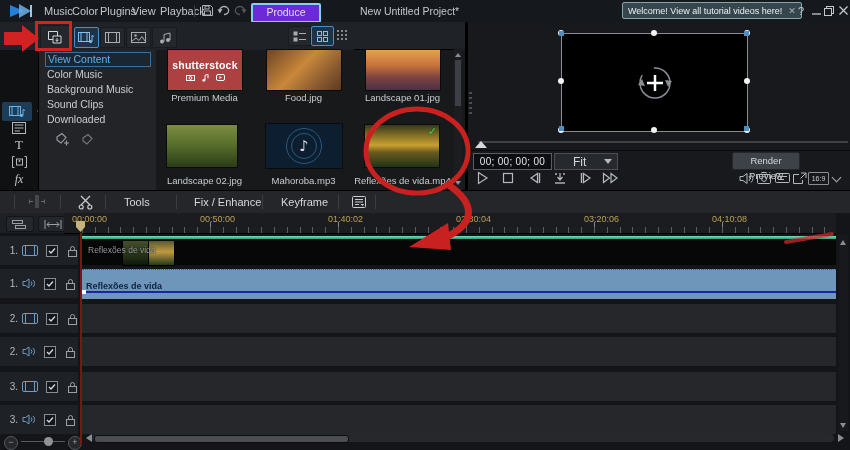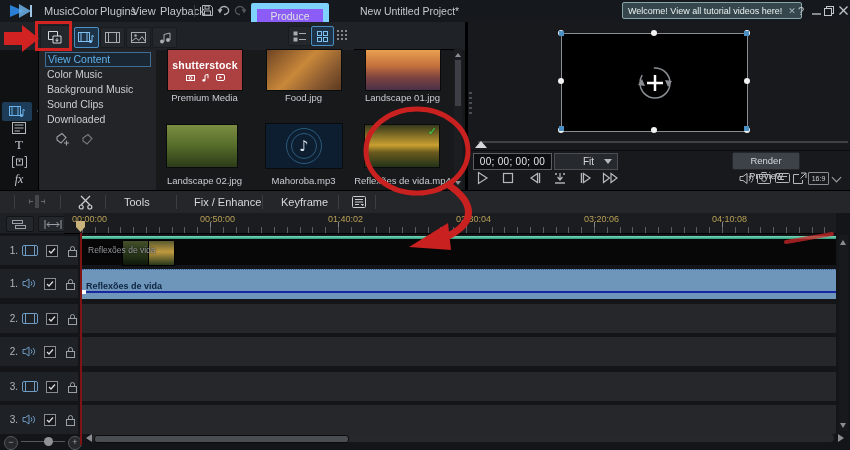--- a/index.html
+++ b/index.html
@@ -7,21 +7,21 @@
        font-family:"Liberation Sans","DejaVu Sans",sans-serif;color:#c9cdd1;
        -webkit-font-smoothing:antialiased;}
   .abs{position:absolute;}
   svg{display:block;}
 
   
   #menubar{position:absolute;left:0;top:0;width:850px;height:22px;background:#15181c;border-bottom:1px solid #000;}
   .menu-item{position:absolute;top:0;height:22px;line-height:22px;font-size:11px;color:#c4c8cc;padding:0 4px;cursor:default;}
   .mb-div{position:absolute;top:5px;width:1px;height:12px;background:#3a3d42;}
   .mb-btn{position:absolute;top:4px;width:16px;height:14px;color:#aeb2b6;}
-  #produce-btn{position:absolute;left:251px;top:3px;width:66px;height:16px;background:#8b5cf6;border:6px solid #7dd3fc;border-radius:2px;
+  #produce-btn{position:absolute;left:251px;top:3px;width:66px;height:16px;background:#6d28d9;border:2px solid #7dd3fc;border-radius:2px;
        font-size:10.5px;color:#dde1e4;text-align:center;line-height:15px;}
   #project-title{position:absolute;left:360px;top:0;width:160px;height:22px;line-height:22px;font-size:10.5px;color:#c4c8cc;}
   #welcome-toast{position:absolute;left:622px;top:2px;height:15px;background:#35464c;border:1px solid #86a4aa;border-radius:2px;
        display:flex;align-items:center;padding:0 5px;gap:6px;}
   #welcome-toast .txt{font-size:9px;color:#e9f1f1;white-space:nowrap;text-align:right;}
   #welcome-toast .x{font-size:9px;color:#9fb5ba;}
   .winbtn{position:absolute;top:3px;width:12px;height:15px;display:flex;align-items:center;justify-content:center;color:#c4c8cc;font-size:11px;}
 
   
   #room-toolbar{position:absolute;left:0;top:22px;width:465px;height:28px;background:#1f2226;}
@@ -73,21 +73,21 @@
   #preview{position:absolute;left:465px;top:22px;width:385px;height:168px;background:#17191d;border-left:3px solid #000;}
   #canvas{position:absolute;left:93px;top:11px;width:185px;height:97px;background:#000;border:1px solid #8a8e93;}
   .hdot{position:absolute;width:6px;height:6px;border-radius:50%;background:#f2f2f2;}
   .hsq{position:absolute;width:5px;height:5px;background:#4a90c4;}
   #seek-track{position:absolute;left:10px;top:119px;width:370px;height:2px;background:#3e4146;}
   #seek-handle{position:absolute;left:7px;top:113px;width:0;height:0;border:6px solid transparent;border-bottom:7px solid #d5d9dc;}
   #pv-divider{position:absolute;left:0;top:128px;width:385px;height:1px;background:#0b0c0e;}
   #timecode{position:absolute;left:5px;top:131px;width:77px;height:15px;background:#0c0e11;border:1px solid #5a5e64;
       font-size:10px;color:#e3e7ea;text-align:center;line-height:15px;letter-spacing:.3px;}
   #fit-dd{position:absolute;left:86px;top:131px;width:62px;height:15px;background:#26292d;border:1px solid #4a4e54;display:flex;align-items:center;}
-  #fit-dd .lbl{font-size:10px;color:#d5d9dc;padding-left:18px;flex:1;text-align:center;}
+  #fit-dd .lbl{font-size:12px;color:#d5d9dc;padding-left:18px;flex:1;}
   #fit-dd .car{width:0;height:0;border:4px solid transparent;border-top:5px solid #b5b9bd;margin-right:5px;margin-top:4px;}
   #render-btn{position:absolute;left:264px;top:130px;width:66px;height:16px;background:#3d4148;border:1px solid #23262a;border-radius:2px;
       font-size:9.5px;color:#d5d9dc;text-align:center;line-height:15px;}
   .pv-btn{position:absolute;top:148px;width:20px;height:16px;display:flex;align-items:center;justify-content:center;}
   #aspect-badge{position:absolute;left:340px;top:150px;width:19px;height:11px;border:1px solid #8a8e94;border-radius:1px;
       font-size:7px;color:#c9cdd1;text-align:center;line-height:11px;}
   #aspect-caret{position:absolute;left:365px;top:152px;width:6px;height:6px;border-right:1px solid #aaa;border-bottom:1px solid #aaa;transform:rotate(45deg);}
   #pv-splitter{position:absolute;left:1px;top:70px;width:3px;height:22px;background:repeating-linear-gradient(180deg,#4a4e54 0 2px,transparent 2px 5px);}
 
   

